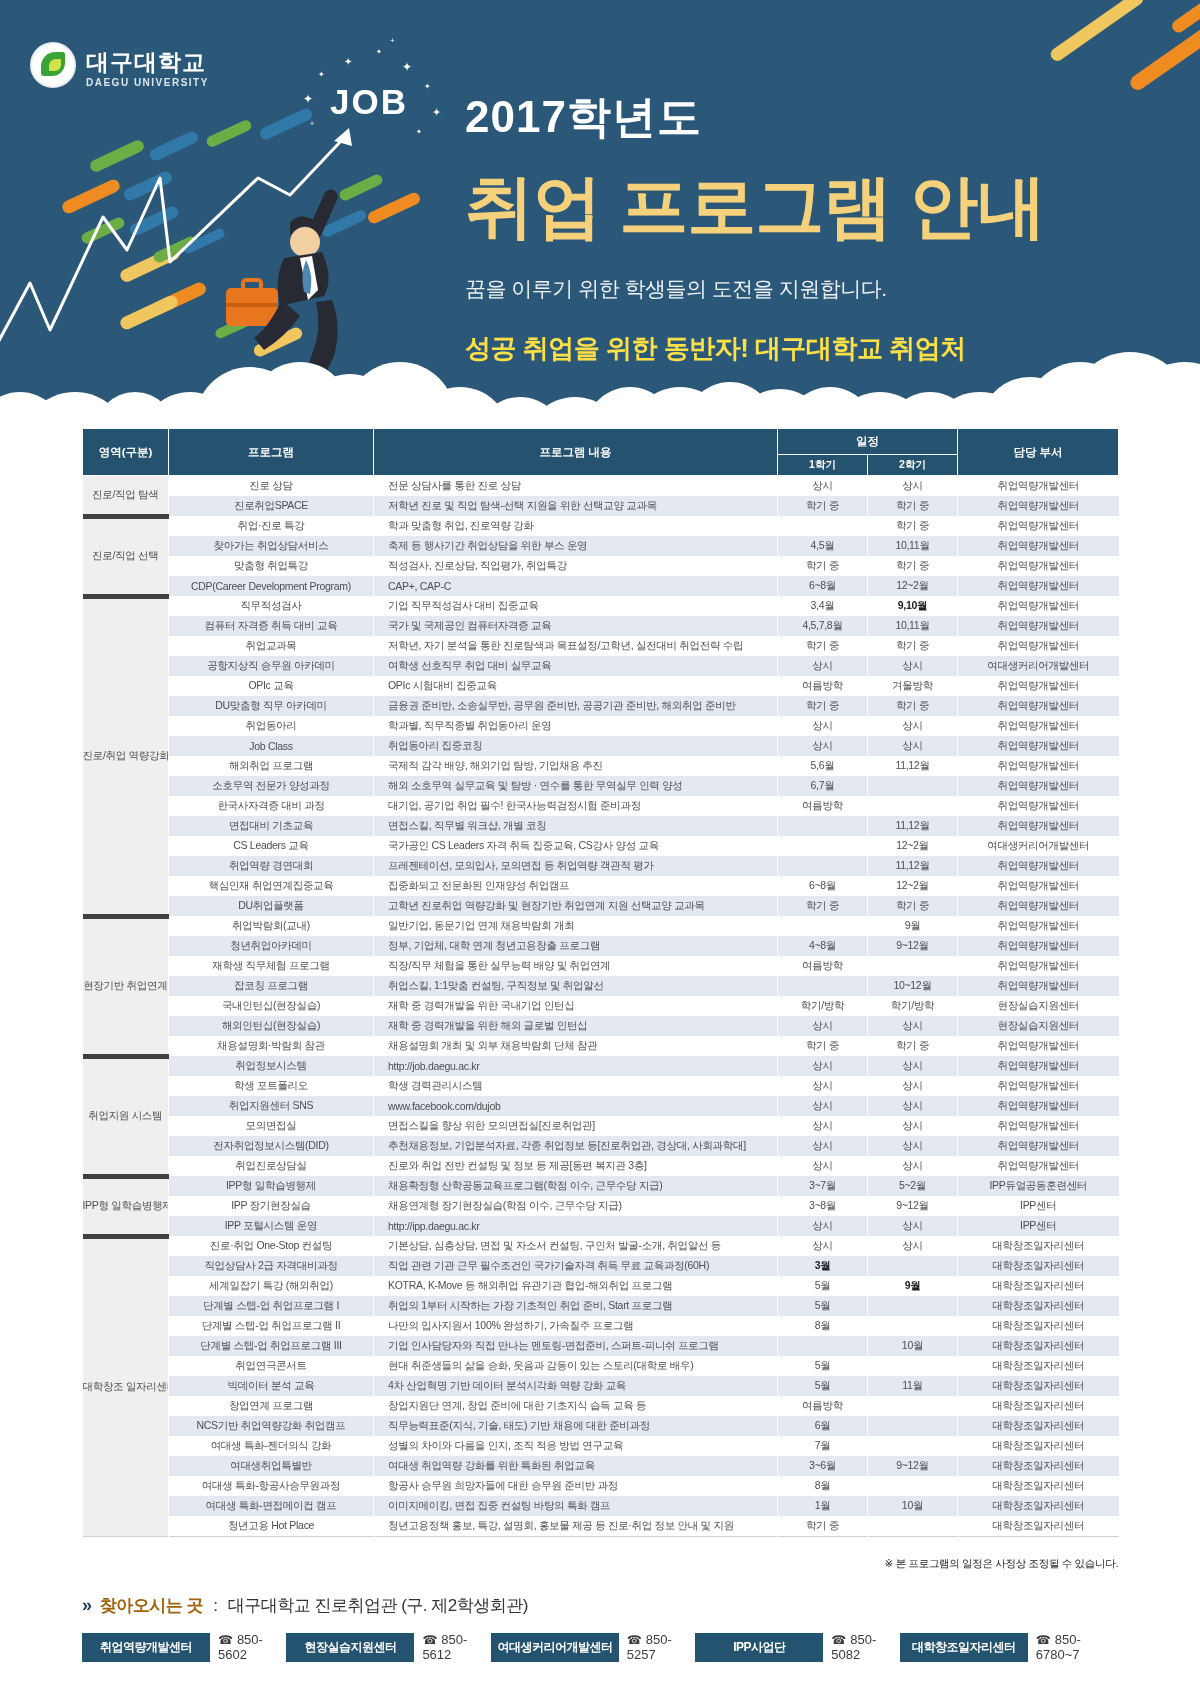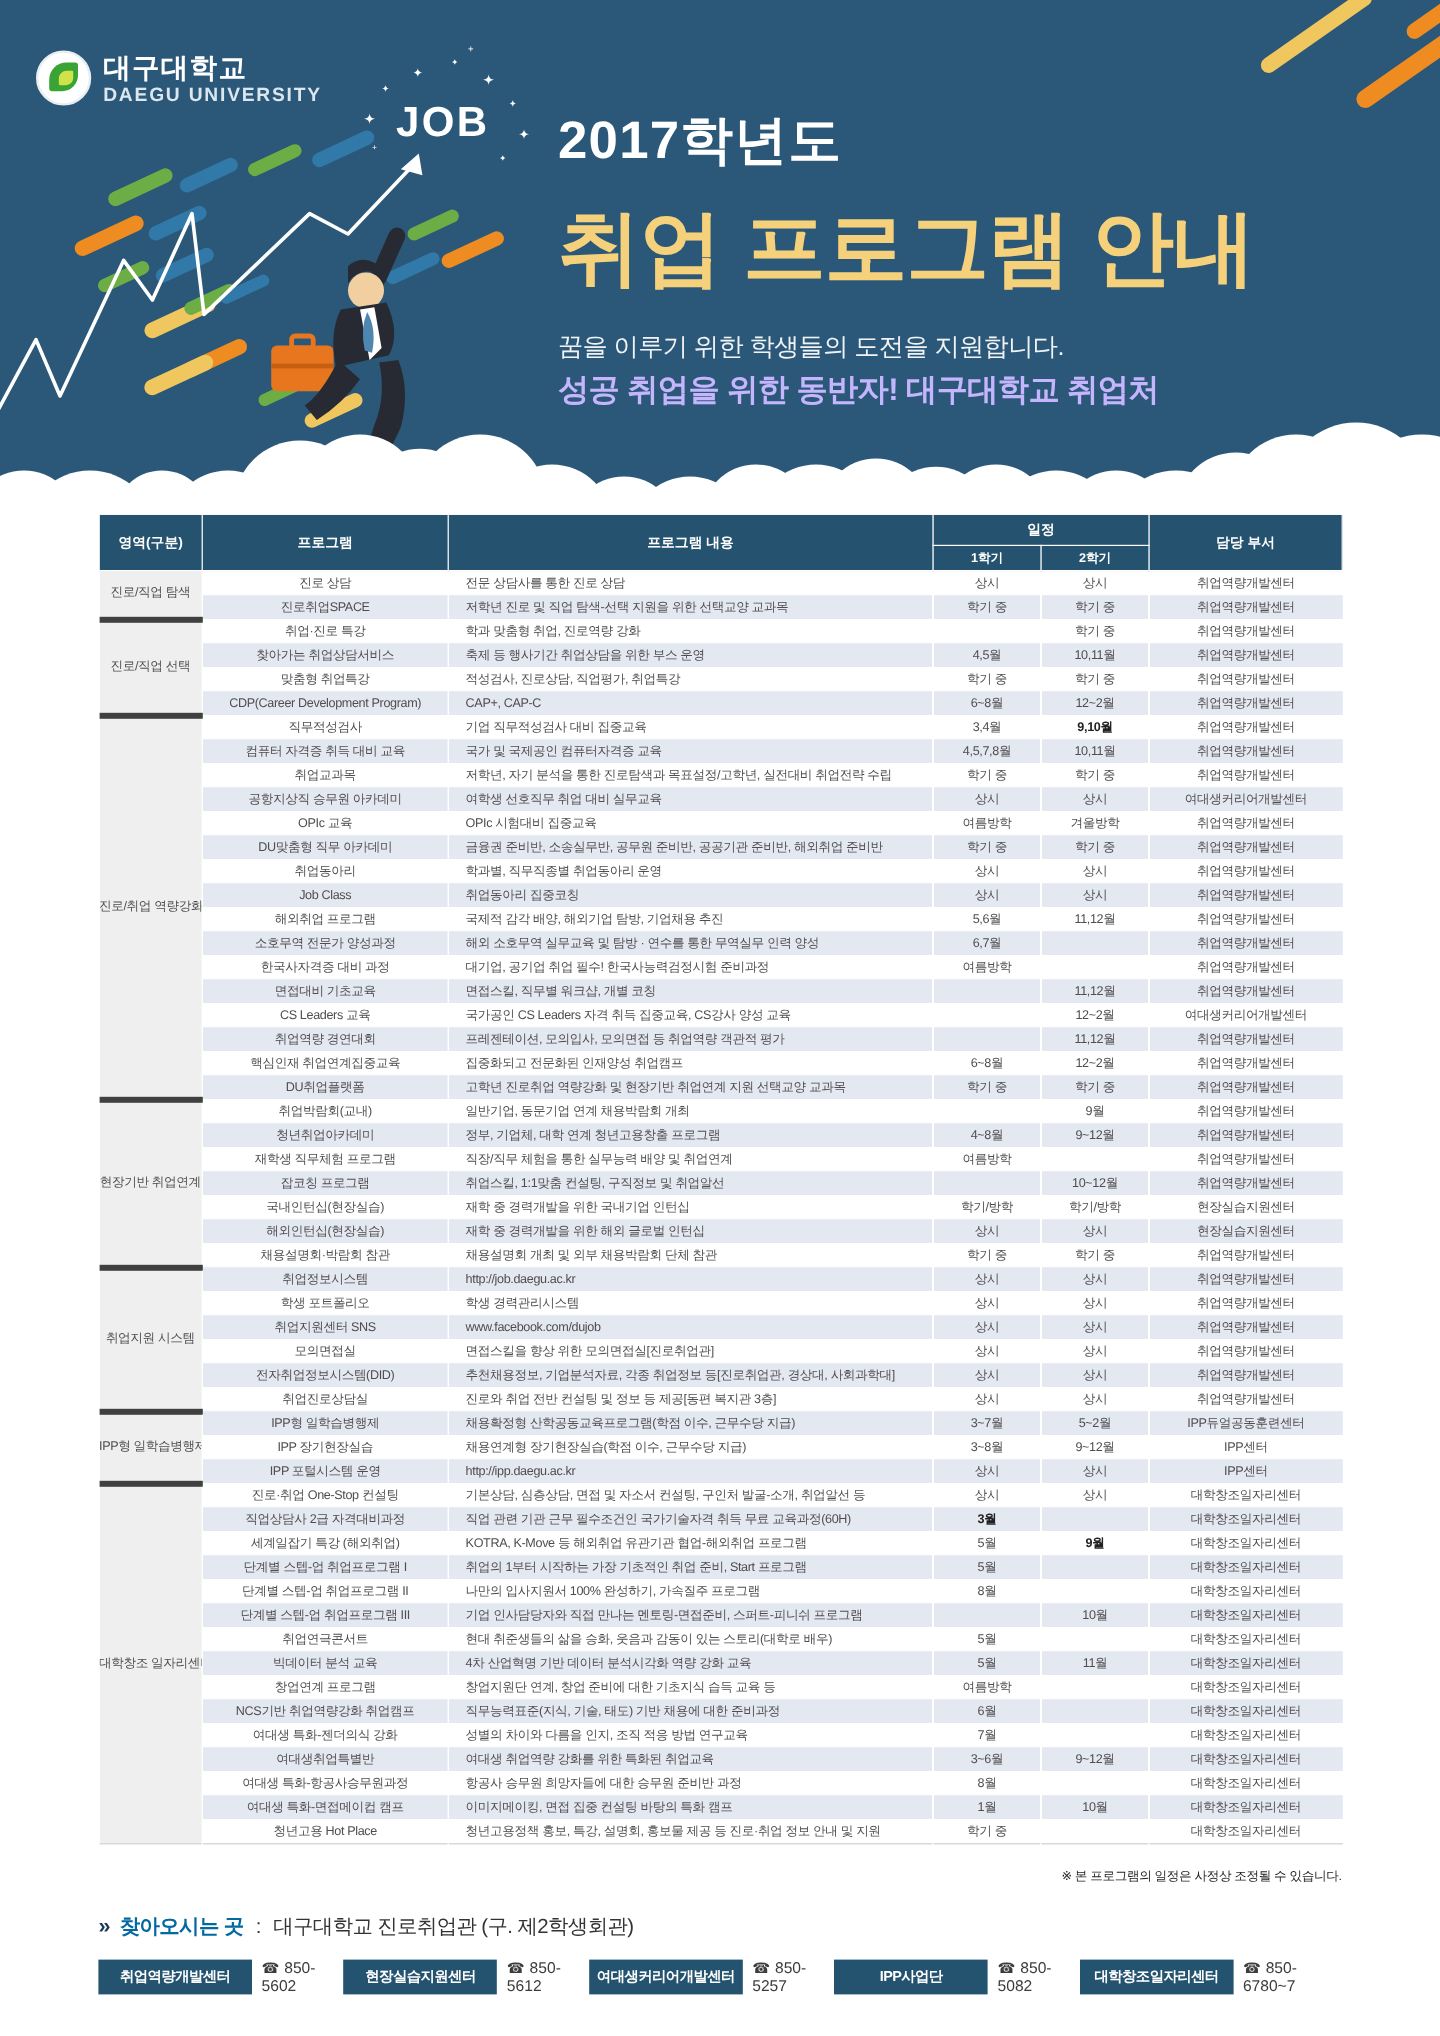--- a/index.html
+++ b/index.html
@@ -7,28 +7,28 @@
   .page{position:relative;width:1200px;height:1697px;overflow:hidden;background:#fff;}
 
   
   .hero{position:absolute;left:0;top:0;width:1200px;height:425px;background:#2b5878;overflow:hidden;}
   .logo{position:absolute;left:30px;top:42px;display:flex;align-items:flex-end;}
   .logo-emblem{width:42px;height:42px;border-radius:50%;background:#fff;border:2px solid #e8eef2;position:relative;flex:0 0 auto;}
   .logo-emblem .leaf{position:absolute;left:9px;top:8px;width:24px;height:24px;background:#3aa335;border-radius:60% 10% 55% 10%;}
   .logo-emblem .leaf2{position:absolute;left:17px;top:15px;width:12px;height:12px;background:#cfe24a;border-radius:55% 8% 50% 8%;}
   .logo-text{margin-left:10px;line-height:1;}
   .logo-kr{color:#fff;font-size:23px;font-weight:800;letter-spacing:1px;}
-  .logo-en{color:#dbe6ee;font-size:16px;letter-spacing:1.5px;margin-top:4px;font-weight:700;}
+  .logo-en{color:#dbe6ee;font-size:10px;letter-spacing:1.5px;margin-top:4px;font-weight:700;}
 
   .stripe{position:absolute;border-radius:8px;}
   .hero-right-txt{position:absolute;left:465px;top:88px;}
   .year{color:#ffffff;font-size:44px;font-weight:800;letter-spacing:1px;}
   .big-title{color:#f6d17c;font-size:69px;font-weight:800;letter-spacing:-1px;margin-top:14px;white-space:nowrap;}
   .subtitle{color:#f0f3f6;font-size:21px;margin-top:22px;letter-spacing:-0.5px;}
-  .tagline{color:#c4b5fd;font-size:26px;font-weight:800;margin-top:4px;letter-spacing:-0.5px;}
+  .tagline{color:#fde047;font-size:26px;font-weight:800;margin-top:28px;letter-spacing:-0.5px;}
 
   .job-label{position:absolute;left:330px;top:82px;color:#ffffff;font-size:35px;font-weight:800;letter-spacing:2px;}
   .star{position:absolute;color:#ffffff;}
 
   .hero-svg{position:absolute;left:0;top:0;}
   .clouds{position:absolute;left:0;bottom:-2px;}
 
   
   .table-wrap{position:absolute;left:82px;top:428px;width:1036px;}
   table.prog{border-collapse:collapse;table-layout:fixed;width:1036px;border-bottom:1px solid #cfcfcf;}
@@ -47,21 +47,21 @@
   tr.row-even td{background:#e3e8f1;}
   tr.row-odd td{background:#ffffff;}
   td.group-cell{background:#efefef !important;color:#666;white-space:pre-line;line-height:1.5;border-right:2px solid #fff;font-size:10.5px;}
   td.group-sep{border-top:5px solid #404040;}
   .sem-bold{font-weight:800;color:#222;}
 
   
   .note{position:absolute;left:82px;top:1557px;width:1036px;text-align:right;font-size:10.5px;color:#222;letter-spacing:-0.3px;}
   .location{position:absolute;left:82px;top:1594px;font-size:17px;color:#333;letter-spacing:-0.5px;}
   .loc-icon{color:#1d3a52;font-weight:800;font-size:18px;margin-right:4px;}
-  .loc-label{color:#0369a1;font-weight:800;}
+  .loc-label{color:#a16207;font-weight:800;}
   .loc-sep{margin:0 6px;color:#333;}
   .contacts{position:absolute;left:82px;top:1632px;width:1036px;display:flex;justify-content:space-between;align-items:center;}
   .contact{display:flex;align-items:center;}
   .badge{background:#24536f;color:#fff;font-size:12px;font-weight:700;padding:6px 0;width:138px;text-align:center;letter-spacing:-0.5px;}
   .phone{margin-left:8px;font-size:13px;color:#3c3c3c;letter-spacing:0;}
   .tel-icon{margin-right:4px;font-size:12px;color:#3c3c3c;}
 </style>
 </head>
 <body>
 

